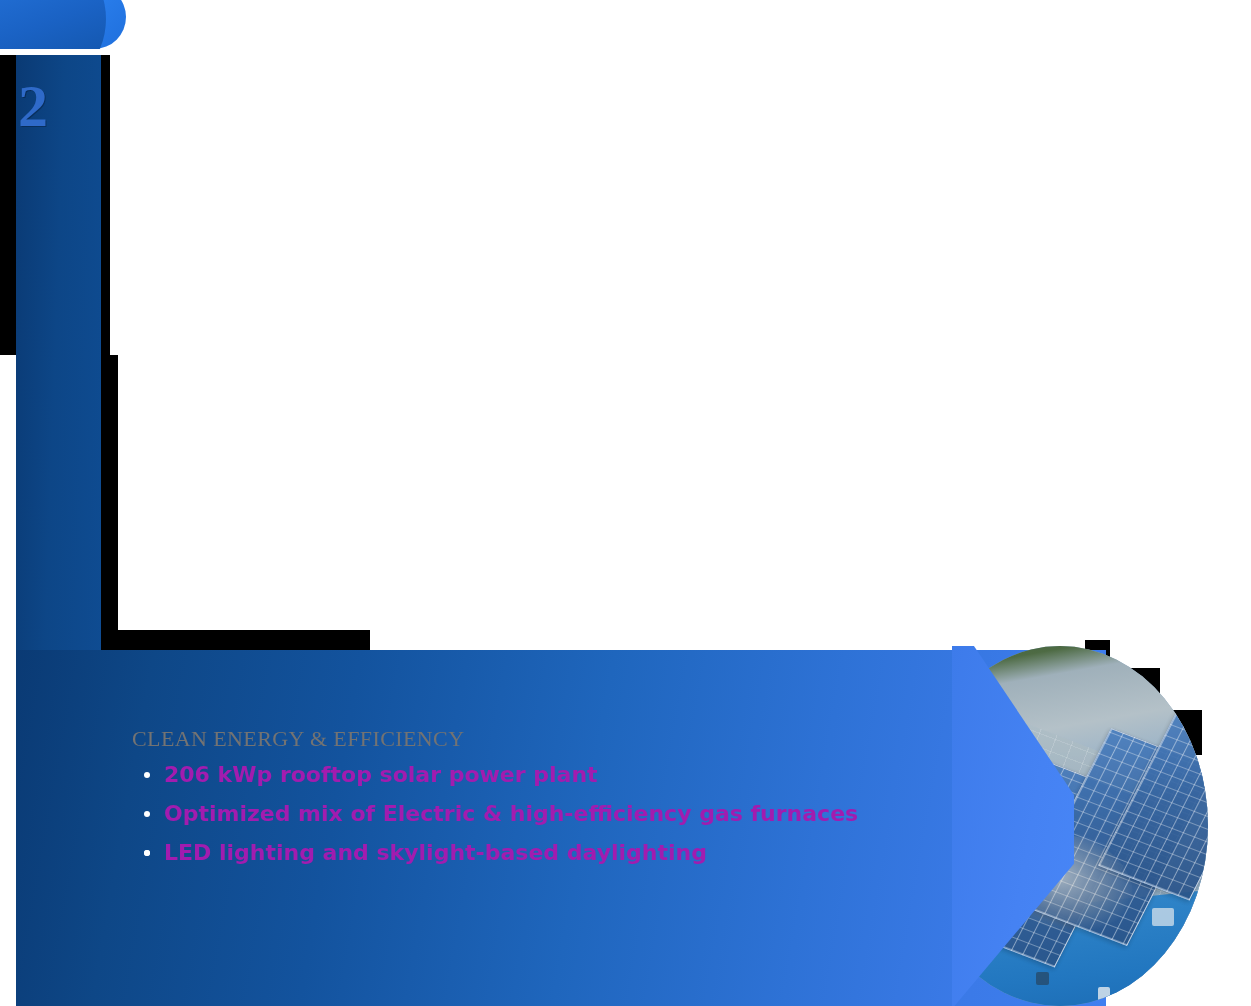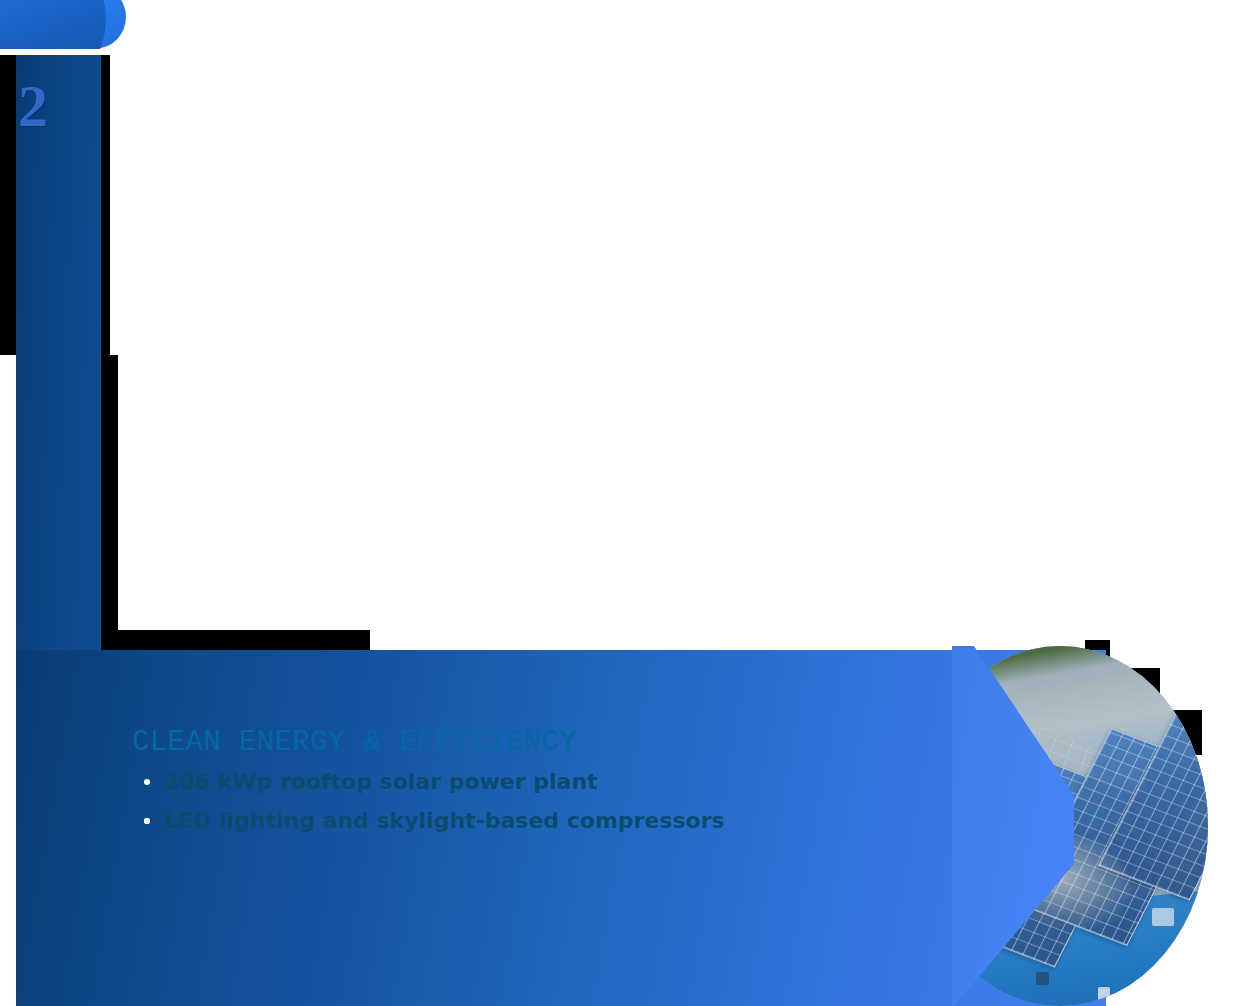--- a/index.html
+++ b/index.html
@@ -107,39 +107,39 @@
   }
 
   .panel-text {
     position: absolute;
     left: 132px;
     top: 726px;
     width: 800px;
     z-index: 6;
   }
   .panel-title {
-    font-family: Liberation Mono, monospace;
-    font-size: 29px;
+    font-family: Liberation Serif, serif;
+    font-size: 22px;
     font-weight: 400;
     letter-spacing: 0.4px;
-    color: #0369a1;
+    color: #737373;
     margin: 0 0 11px 0;
     white-space: nowrap;
   }
   .bullet-list {
     list-style: none;
     margin: 0;
     padding: 0;
   }
   .bullet-item {
     position: relative;
     font-family: "DejaVu Sans", sans-serif;
     font-size: 22px;
     font-weight: 600;
-    color: #0c4a6e;
+    color: #a21caf;
     padding-left: 32px;
     margin-bottom: 15px;
     white-space: nowrap;
     line-height: 1.1;
   }
   .bullet-item .bullet-dot {
     position: absolute;
     left: 12px;
     top: 9px;
     width: 6px;
@@ -261,24 +261,28 @@
   <div class="panel-text">
     <div class="panel-title">CLEAN ENERGY &amp; EFFICIENCY</div>
 
     <ul class="bullet-list">
       <li class="bullet-item">
         <span class="bullet-dot"></span>
         <span>206 kWp rooftop solar power plant</span>
       </li>
       <li class="bullet-item">
         <span class="bullet-dot"></span>
+        <span>Optimized mix of Electric &amp; high-efficiency gas furnaces</span>
       </li>
       <li class="bullet-item">
         <span class="bullet-dot"></span>
-        <span>LED lighting and skylight-based compressors</span>
+      </li>
+      <li class="bullet-item">
+        <span class="bullet-dot"></span>
+        <span>LED lighting and skylight-based daylighting</span>
       </li>
     </ul>
   </div>
 
   <div class="photo-wrap">
     <div class="photo-ellipse">
       <div class="ph-sky"></div>
       <div class="ph-roof"></div>
       <div class="ph-wall"></div>
       <div class="ph-array arr1"></div>

